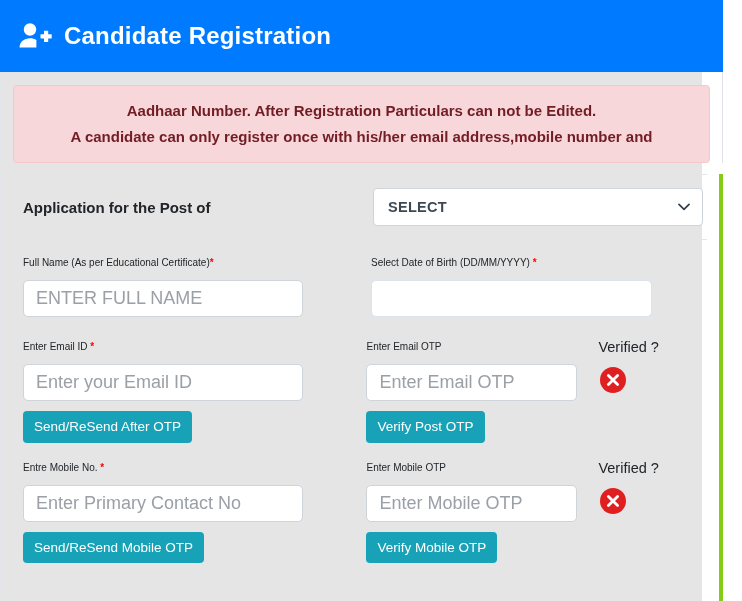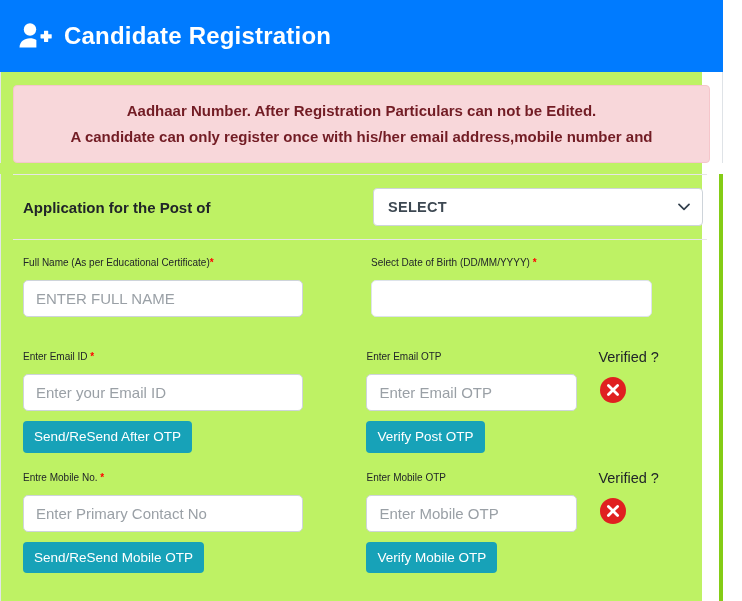--- a/index.html
+++ b/index.html
@@ -11,21 +11,21 @@
     width: 742px;
     height: 601px;
     font-family: "Liberation Sans", sans-serif;
     color: #212529;
     overflow: hidden;
   }
   .page {
     position: relative;
     width: 702px;
     height: 601px;
-    background: #bef264;
+    background: #e5e5e5;
     box-sizing: border-box;
   }
   
   .header {
     position: absolute;
     left: 0;
     top: 0;
     width: 723px;
     height: 72px;
     background: #007bff;
@@ -164,21 +164,21 @@
     font-weight: bold;
   }
   .txt {
     display: block;
     width: 280px;
     height: 37px;
     border: 1px solid #ced4da;
     border-radius: 5px;
     background: #ffffff;
     font-family: "Liberation Sans", sans-serif;
-    font-size: 15px;
+    font-size: 18px;
     color: #495057;
     padding: 0 12px;
     box-sizing: border-box;
     outline: none;
   }
   .txt::placeholder { color: #9aa0a6; opacity: 1; }
   .txt.dob {
     width: 281px;
     border-color: #dde3ea;
   }
@@ -196,21 +196,21 @@
     margin-top: 10px;
     cursor: pointer;
   }
   .verify-icon {
     display: block;
     width: 28px;
     height: 28px;
     margin-top: 10px;
     margin-left: 1px;
   }
-  .row-email { margin-top: 31px; }
+  .row-email { margin-top: 21px; }
   .row-mobile { margin-top: 16px; }
   .verified-label {
     font-size: 14.5px;
     color: #212529;
     line-height: 18px;
     margin-bottom: 8px;
   }
 </style>
 </head>
 <body>

